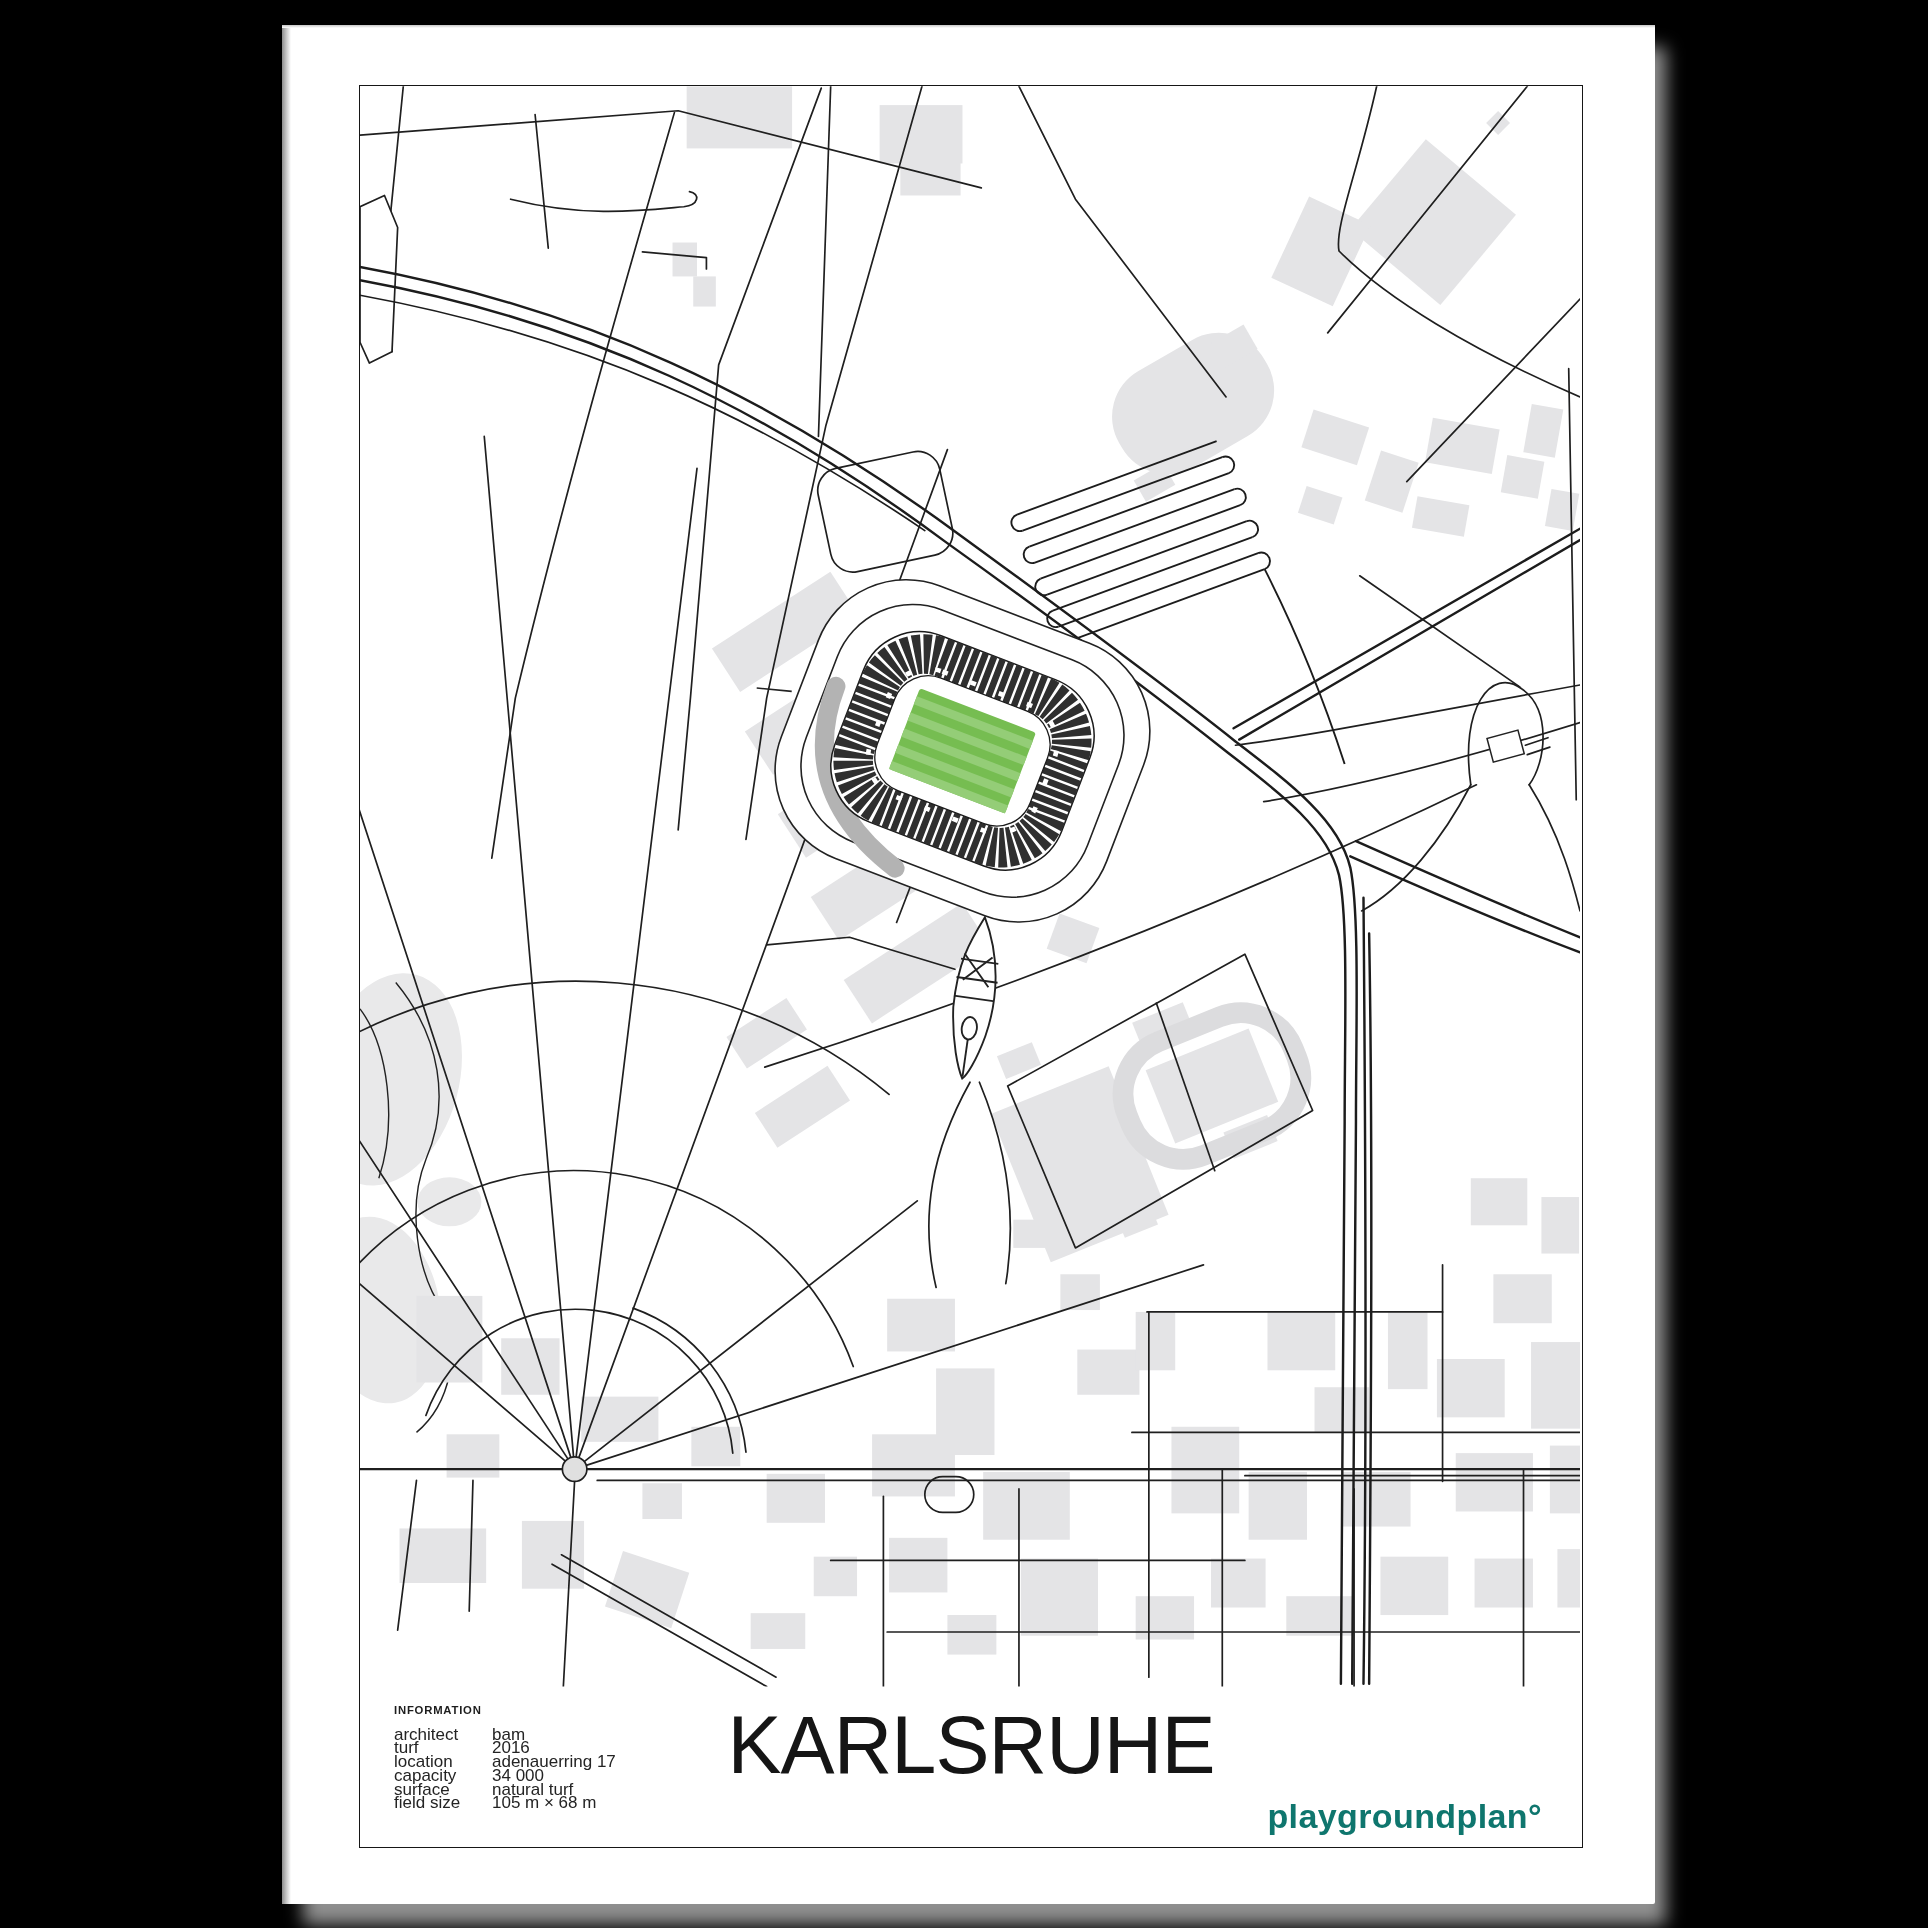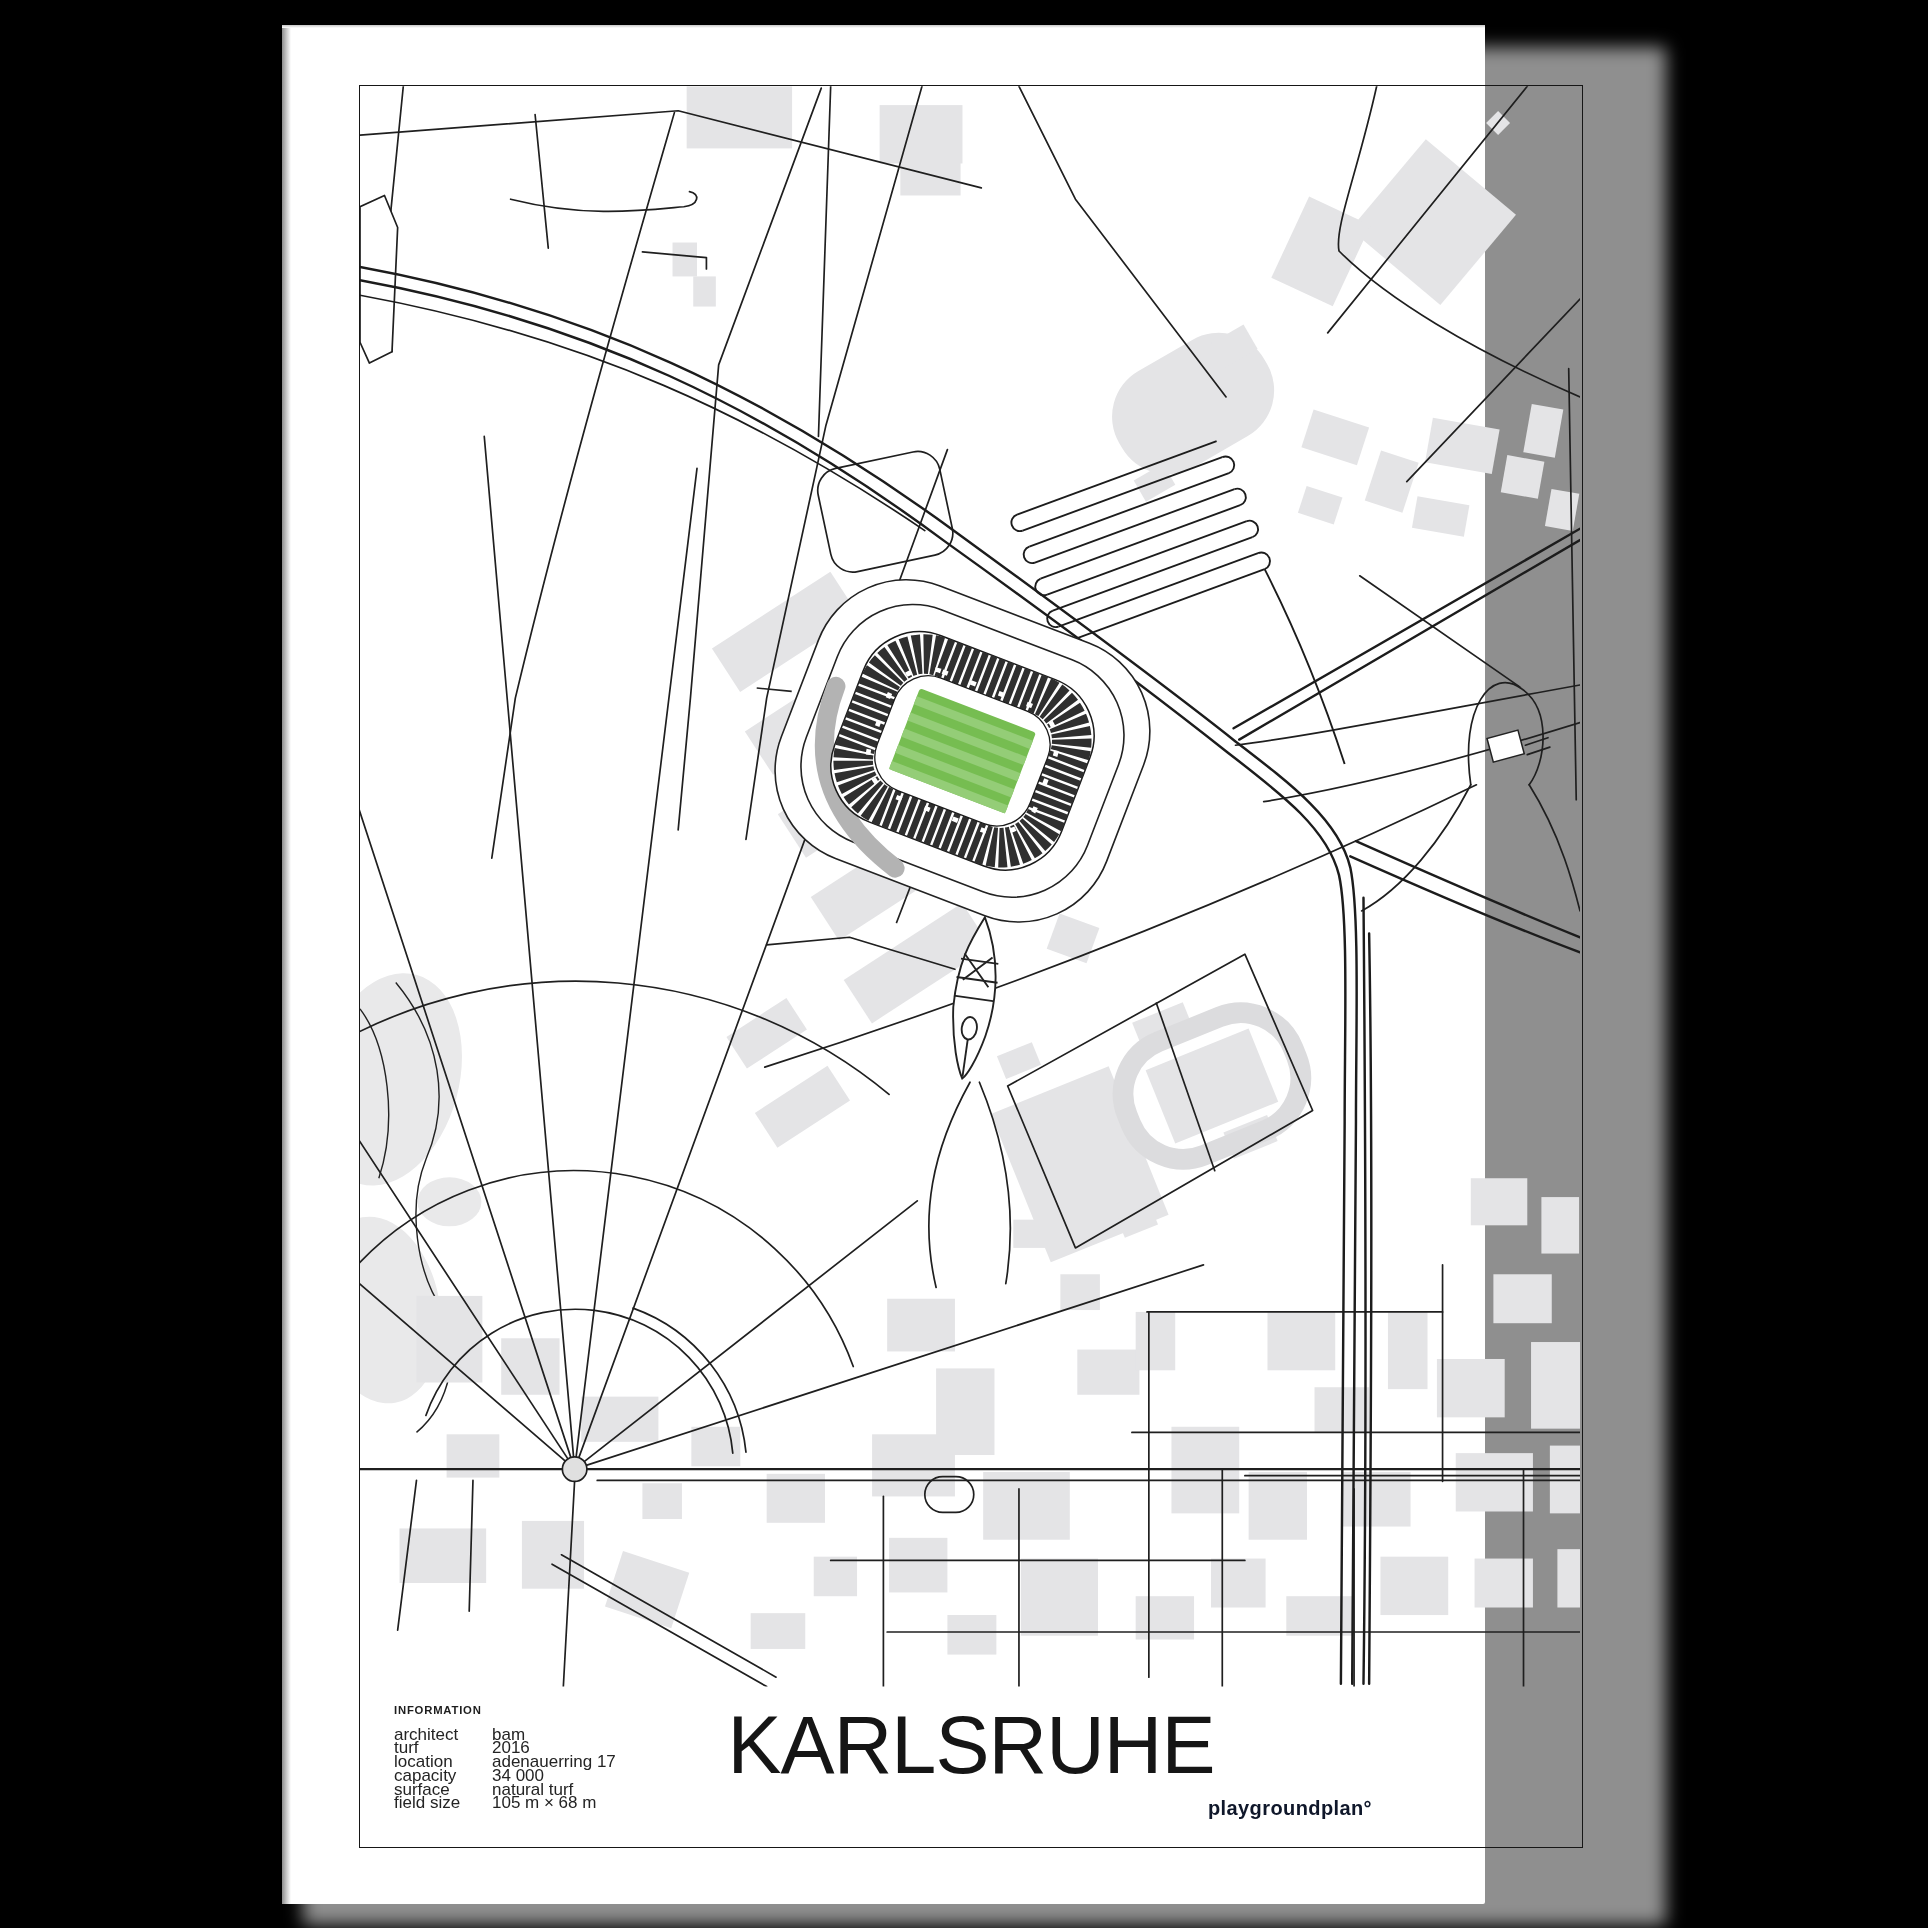--- a/index.html
+++ b/index.html
@@ -1,37 +1,37 @@
 <!DOCTYPE html>
 <html style="font-size:15px"><head>
 <meta charset="utf-8">
 <style>
   html,body{margin:0;padding:0;background:#000;width:1928px;height:1928px;overflow:hidden;
     font-family:"Liberation Sans", sans-serif;}
   .stage{position:relative;width:1928px;height:1928px;background:#000;}
   .poster-shadow{position:absolute;left:303px;top:47px;width:1363px;height:1878px;
     background:#8f8f8f;filter:blur(8.5px);border-radius:3.8px;}
-  .poster{position:absolute;left:282px;top:24.5px;width:1203px;height:1879px;background:#ffffff;
+  .poster{position:absolute;left:282px;top:24.5px;width:1373px;height:1879px;background:#ffffff;
     border-radius:1.9px;}
   .poster-edge-left{position:absolute;left:0;top:0;width:9.4px;height:100%;
     background:linear-gradient(90deg,#8e8e8e,#cfcfcf 55%,#ffffff);}
   .poster-edge-top{position:absolute;left:0;top:0;width:100%;height:3.8px;
     background:linear-gradient(180deg,#c7c7c7,#ffffff);}
   .map-frame{position:absolute;left:77px;top:60px;width:1224px;height:1763px;
     border:1.9px solid #161616;box-sizing:border-box;}
   .map-svg{position:absolute;left:0;top:0;width:1220px;height:1759px;}
   .info-block{position:absolute;left:112px;top:1679px;color:#1d1d1d;}
   .info-heading{font-size:11.3px;font-weight:bold;letter-spacing:0.8px;margin-bottom:12.2px;}
   .info-grid{display:grid;grid-template-columns:98px auto;font-size:17px;line-height:13.7px;color:#242424;}
   .title{position:absolute;left:77px;top:1674px;width:1224px;text-align:center;
     font-size:81px;font-weight:400;letter-spacing:-0.9px;color:#151515;}
   .coords{position:absolute;left:77px;top:1787px;width:1224px;text-align:center;
     font-size:27px;letter-spacing:0.9px;color:#2a2a2a;}
-  .brand{position:absolute;right:113px;top:1772px;font-size:20px;font-weight:bold;
-    letter-spacing:0.4px;color:#0f172a;}
+  .brand{position:absolute;right:113px;top:1772px;font-size:34px;font-weight:bold;
+    letter-spacing:0.4px;color:#0f766e;}
   svg *{vector-effect:none;}
 </style>
 </head>
 <body>
 
 <div class="stage">
   <div class="poster-shadow"></div>
 
   <div class="poster">
     <div class="poster-edge-left"></div>

